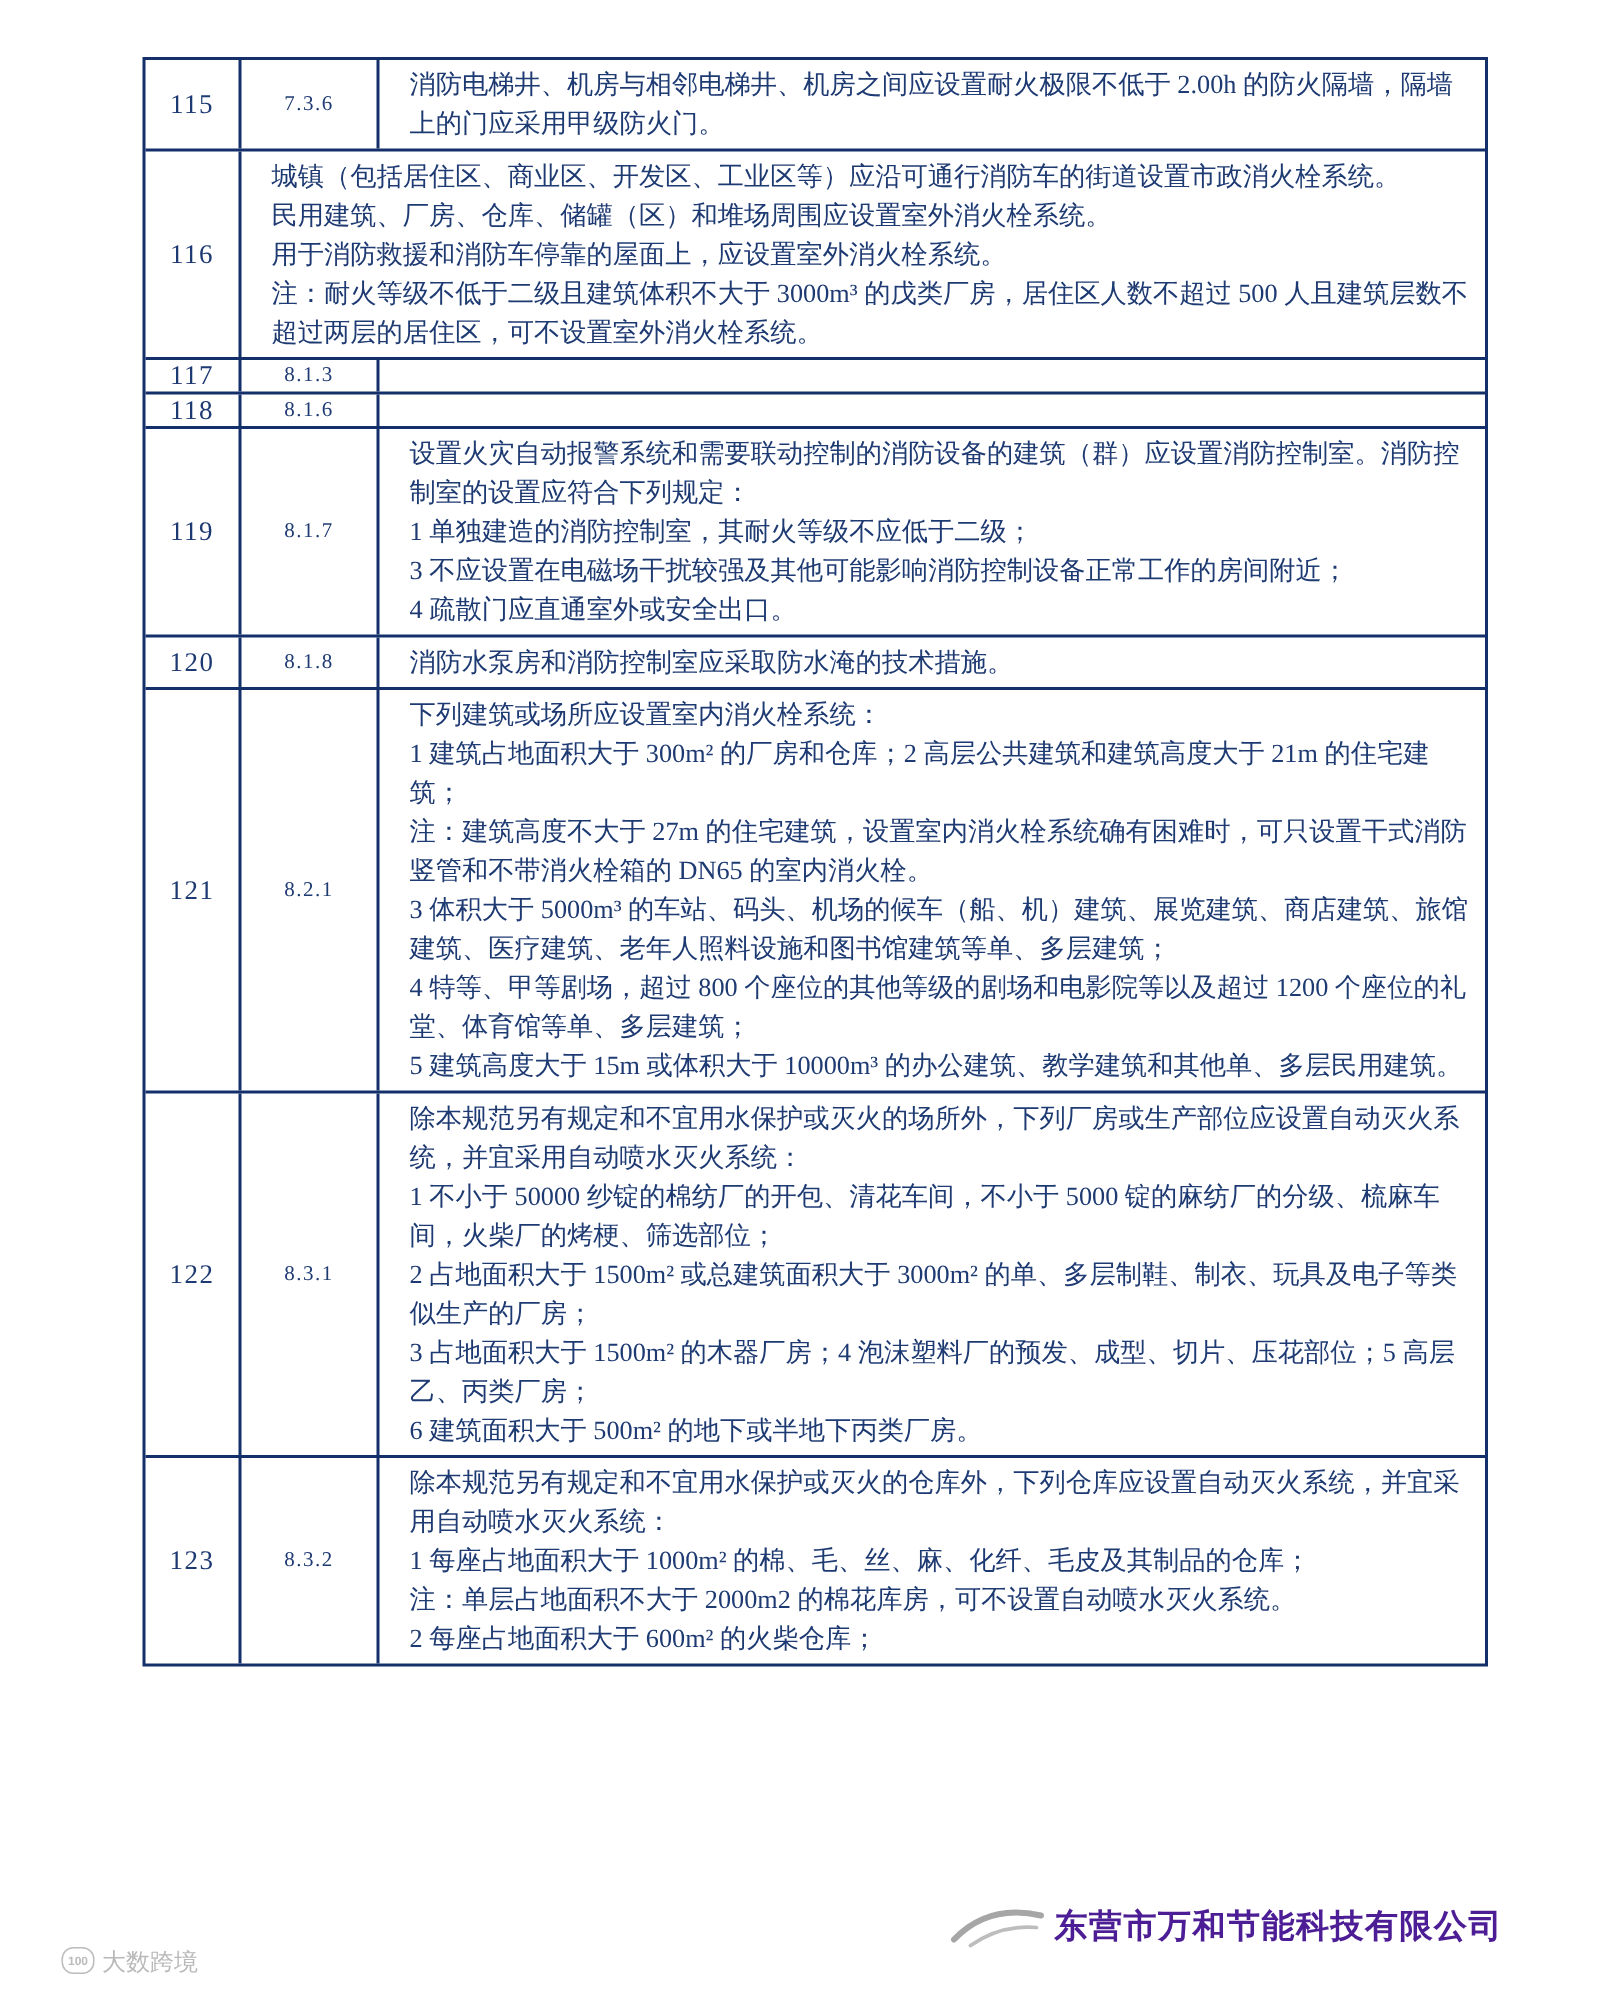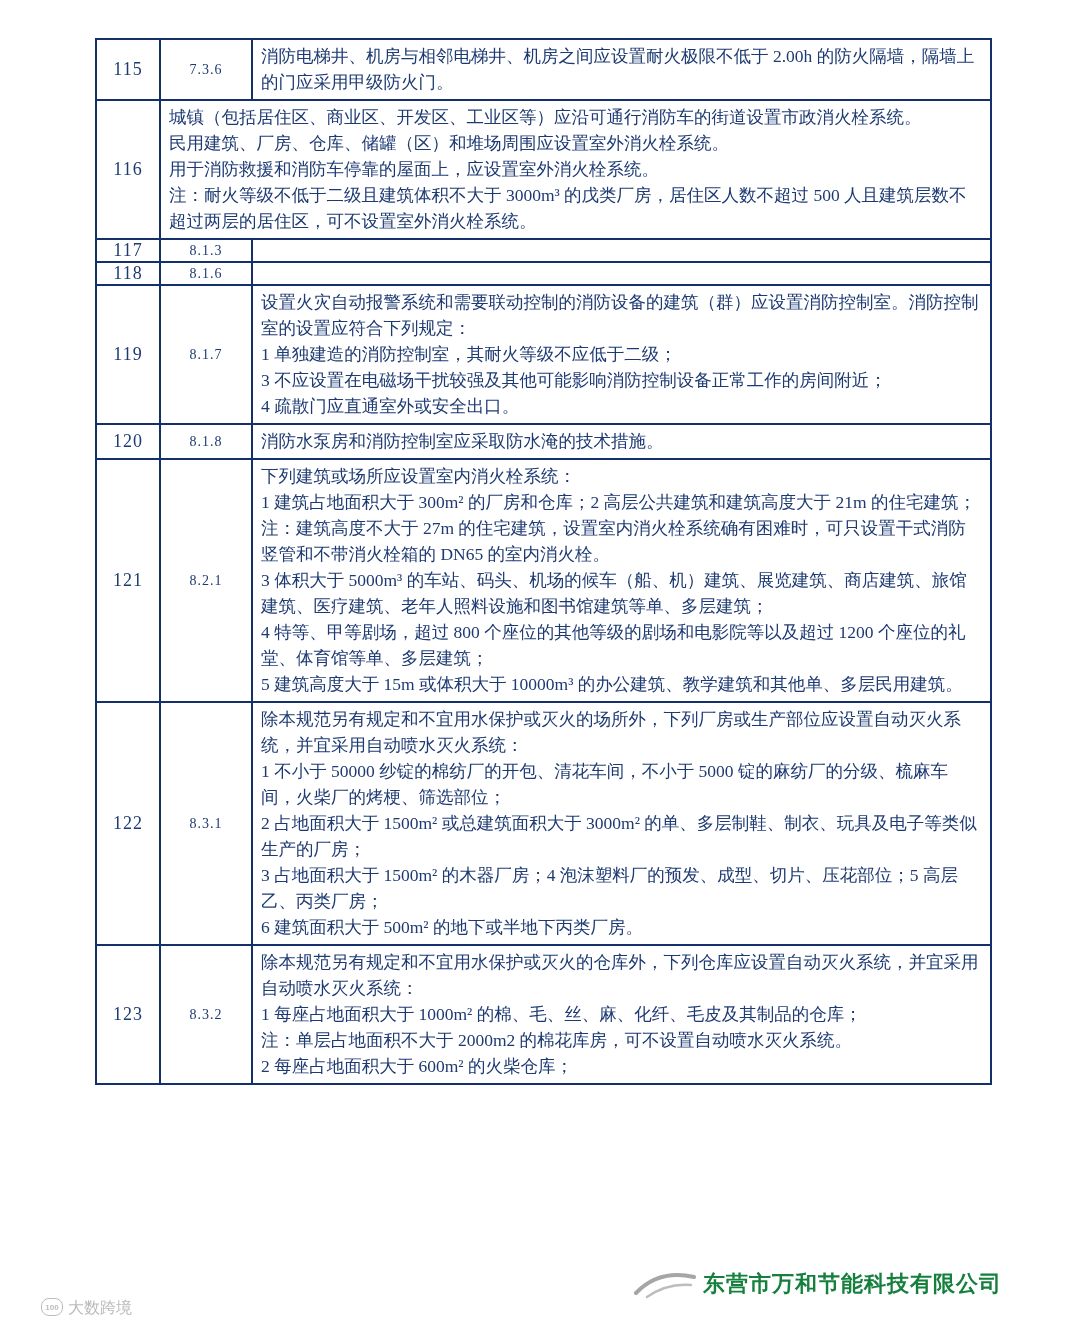--- a/index.html
+++ b/index.html
@@ -19,28 +19,28 @@
     width:64px;min-width:64px;border-right:2px solid #14306b;
     display:flex;align-items:center;justify-content:center;
     font-size:18px;letter-spacing:1px;text-align:center;
   }
   .cell-sec{
     width:92px;min-width:92px;border-right:2px solid #14306b;
     display:flex;align-items:center;justify-content:center;
     font-size:14px;letter-spacing:1px;
   }
   .cell-text{
-    flex:1;padding:3px 10px 4px 8px;
+    flex:1;padding:3px 10px 4px 20px;
     font-size:17.5px;line-height:26px;
     white-space:pre-wrap;word-break:break-all;
   }
   .company-watermark{
     position:absolute;right:78px;bottom:26px;
     display:flex;align-items:center;gap:6px;
-    color:#15803d;font-size:22px;font-weight:700;letter-spacing:1px;
+    color:#4c1d95;font-size:22px;font-weight:700;letter-spacing:1px;
     font-family:"Liberation Sans","DejaVu Sans",sans-serif;
     background:transparent;
   }
   .swoosh{width:64px;height:34px;flex:0 0 auto;}
   .platform-watermark{
     position:absolute;left:41px;bottom:8px;
     display:flex;gap:5px;
     color:#b9b9b9;font-size:16px;
     font-family:"Liberation Sans","DejaVu Sans",sans-serif;
   }

